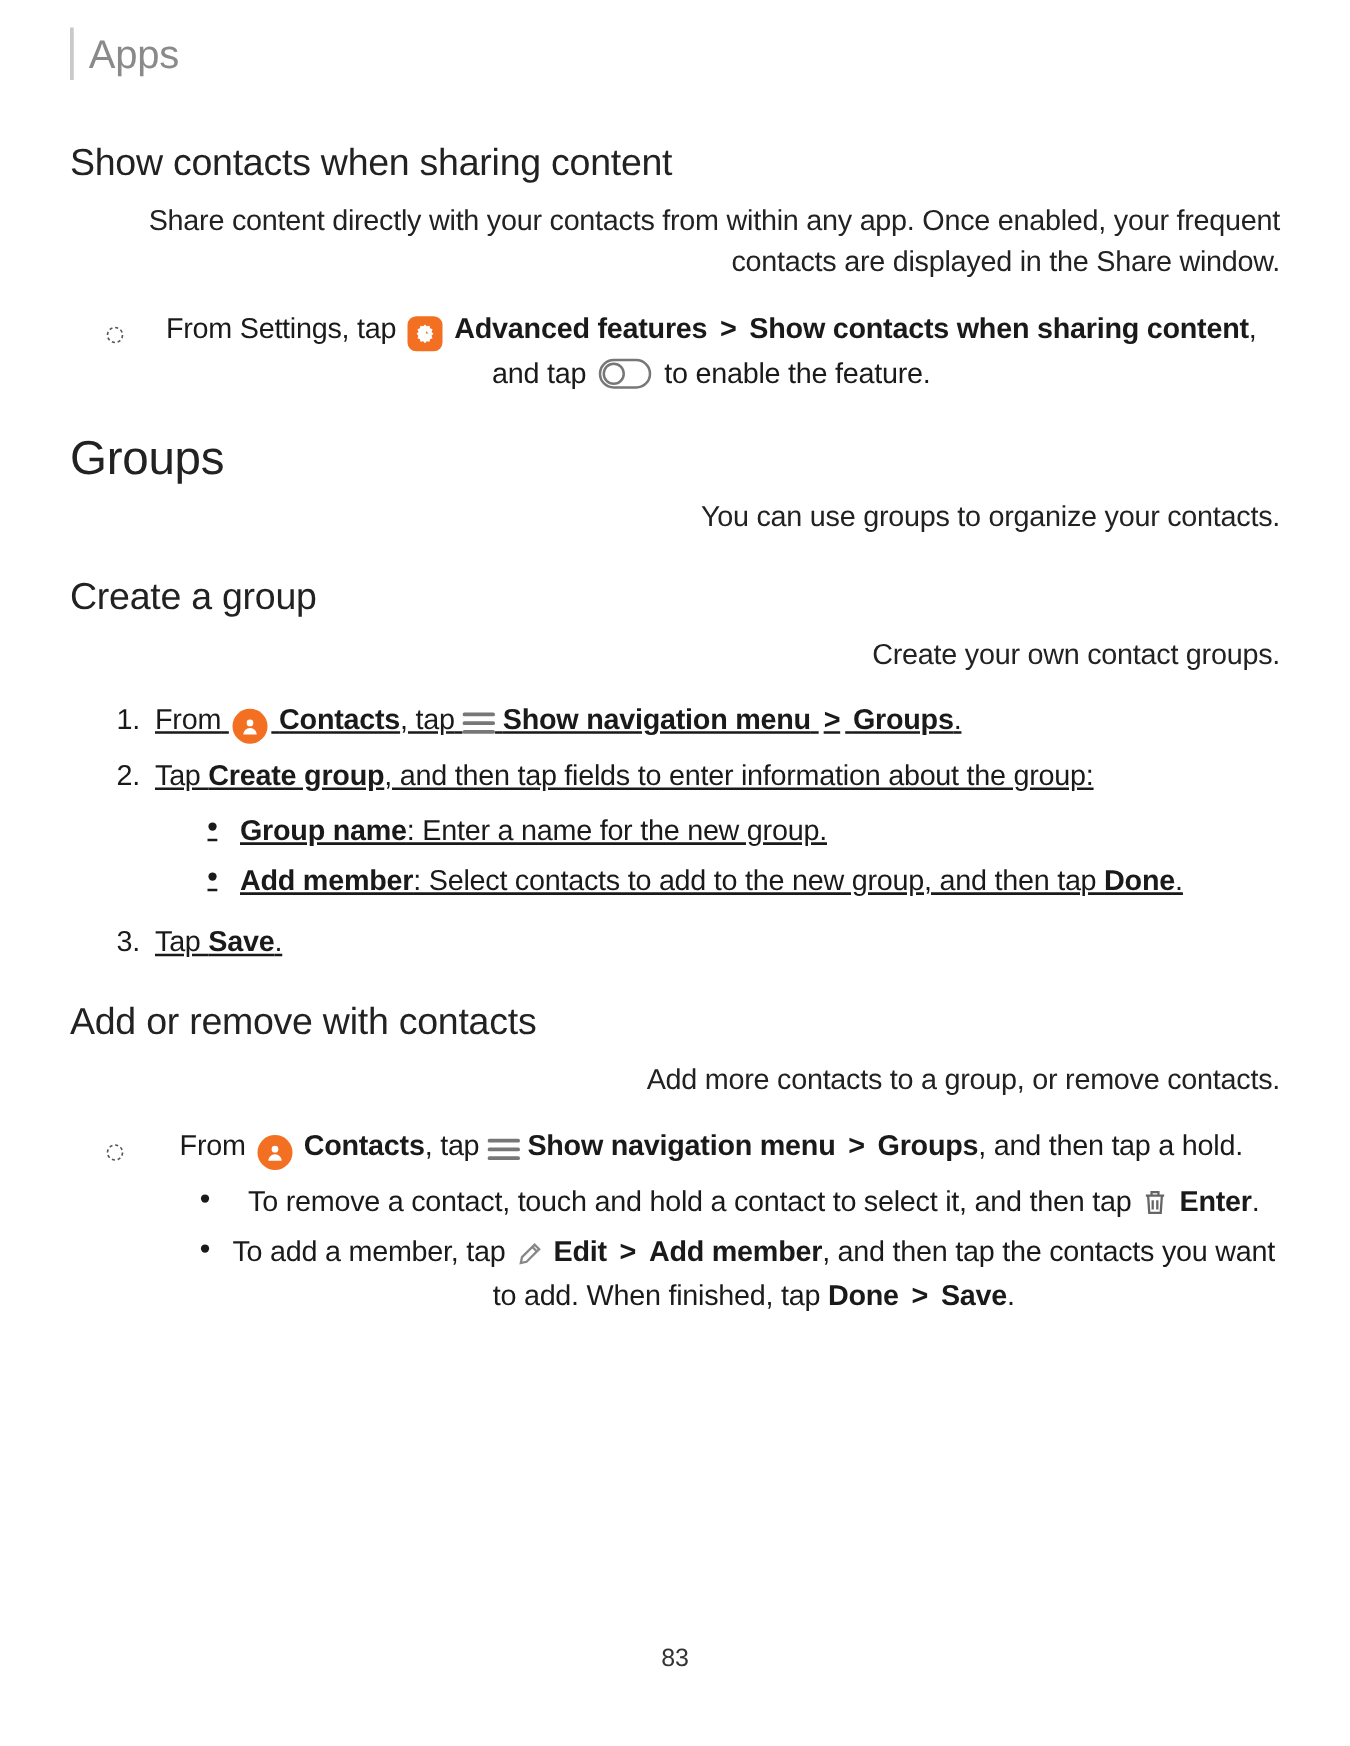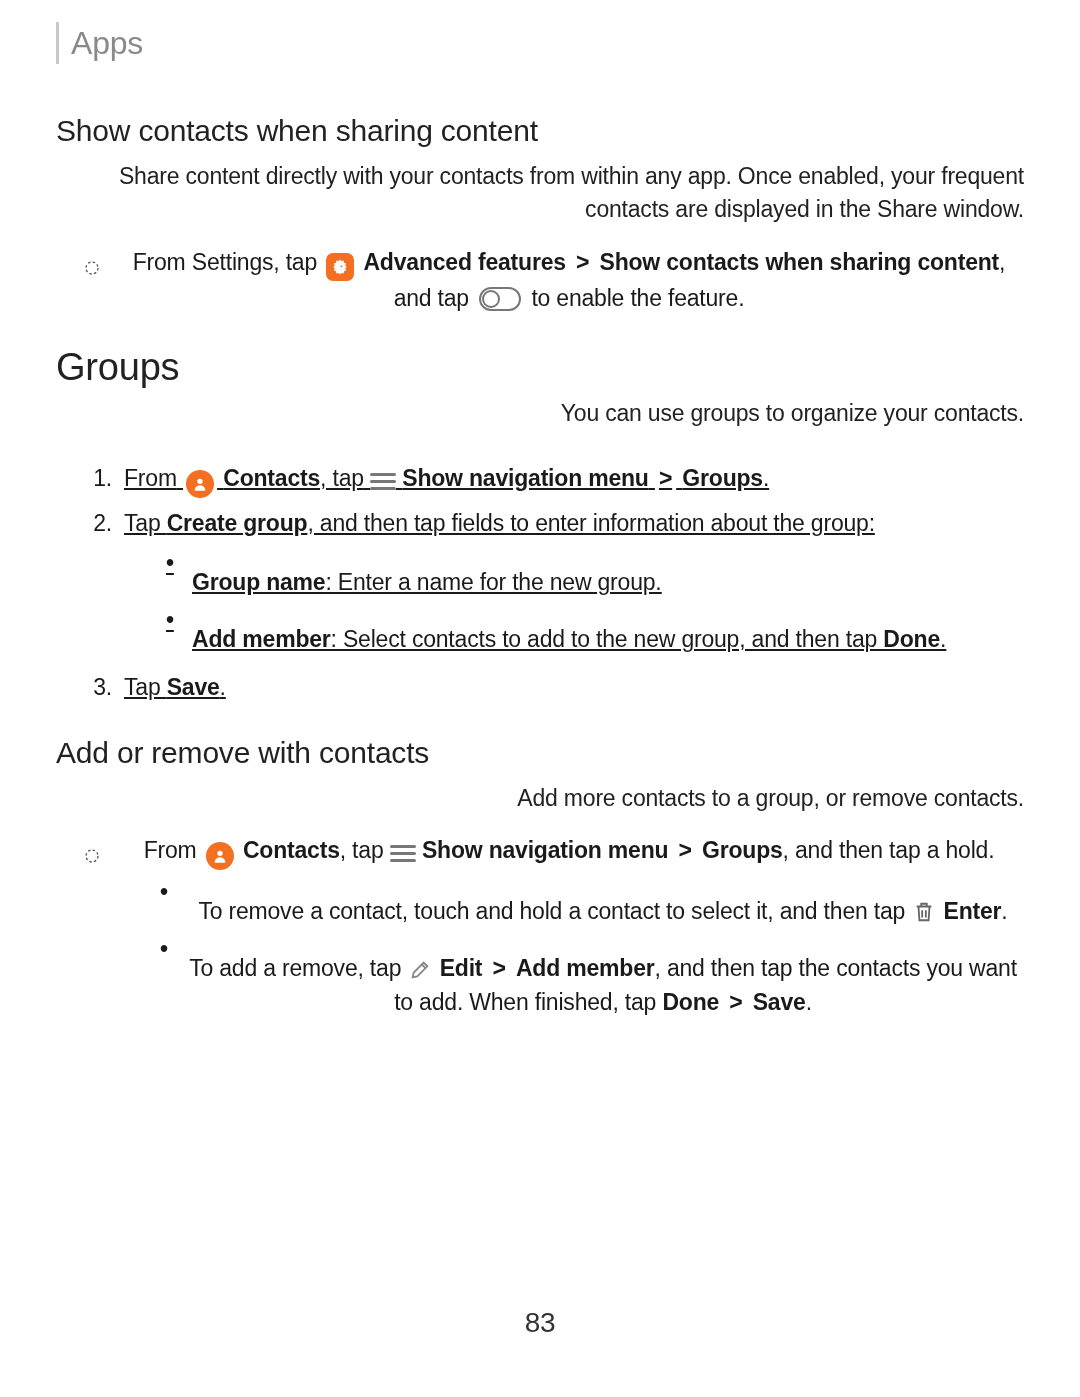--- a/index.html
+++ b/index.html
@@ -32,21 +32,21 @@
   .circ-item .content { flex: 1; }
 
   .num-list { margin-left: 28px; margin-bottom: 24px; }
   .num-item { display: flex; align-items: flex-start; font-size: 23px; line-height: 1.55; margin-bottom: 8px; }
   .num-item .num { flex: 0 0 auto; width: 28px; text-align: right; margin-right: 12px; }
   .num-item .content { flex: 1; text-decoration: underline; }
 
   .dot-list { margin-left: 42px; margin-top: 8px; }
   .dot-item { display: flex; align-items: flex-start; font-size: 23px; line-height: 1.5; margin-bottom: 6px; }
   .dot-item .dot { flex: 0 0 auto; width: 16px; margin-right: 10px; font-weight: bold; line-height: 1.3; }
-  .dot-item .content { flex: 1; margin-top: 16px; }
+  .dot-item .content { flex: 1; }
 
   .icon-badge {
     display: inline-flex; align-items: center; justify-content: center;
     width: 28px; height: 28px; border-radius: 7px;
     vertical-align: -6px; margin: 0 3px;
   }
   .icon-badge.orange { background: #f36f21; }
 
   .inline-icon { display: inline-flex; vertical-align: -5px; }
 
@@ -57,21 +57,21 @@
     border-radius: 14px; position: relative; vertical-align: -5px; margin: 0 4px;
   }
   .toggle::after {
     content: ""; position: absolute; left: 1px; top: 1px;
     width: 18px; height: 18px; border: 2px solid #777; border-radius: 50%;
     box-sizing: border-box; background: #fff;
   }
 
   .page-num {
     position: absolute; bottom: 28px; left: 0; right: 0;
-    text-align: center; font-size: 28px; color: #333;
+    text-align: center; font-size: 20px; color: #333;
   }
 
   .sect { margin-bottom: 30px; }
 </style>
 </head>
 <body>
 
 <div class="page">
 
   <div class="bc-row">
@@ -106,20 +106,22 @@
       </div>
     </div>
   </div>
 
   <div class="sect">
     <div class="h2">Groups</div>
     <div class="body-text">You can use groups to organize your contacts.</div>
   </div>
 
   <div class="sect">
+    <div class="h3">Create a group</div>
+    <div class="body-text">Create your own contact groups.</div>
 
     <div class="num-list">
       <div class="num-item">
         <span class="num">1.</span>
         <span class="content">
           <span>From</span>
           <span class="icon-badge orange" style="border-radius:50%;">
             <svg width="16" height="16" viewBox="0 0 24 24" fill="#fff">
                 <circle cx="12" cy="8" r="4"></circle>
                 <path d="M4 22c0-4.4 3.6-8 8-8s8 3.6 8 8z"></path>
@@ -210,21 +212,21 @@
                       <path d="M4 7h16M9 7V4h6v3M6 7l1 15h10l1-15"></path>
                       <path d="M10 11v8M14 11v8"></path>
                     </svg>
                 </span>
                 <span class="bold">Enter</span><span>.</span>
               </span>
             </div>
             <div class="dot-item">
               <span class="dot">•</span>
               <span class="content">
-                <span>To add a remove, tap</span>
+                <span>To add a member, tap</span>
                 <span class="inline-icon" style="margin:0 2px;">
                   <svg width="22" height="22" viewBox="0 0 24 24" fill="none" stroke="#888" stroke-width="2">
                       <path d="M4 20l1-5L16 4l4 4L9 19l-5 1z"></path>
                       <path d="M14 6l4 4"></path>
                     </svg>
                 </span>
                 <span class="bold">Edit</span>
                 <span class="bold" style="margin:0 4px;">&gt;</span>
                 <span class="bold">Add member</span><span>, and then tap the contacts you want to add. When finished, tap </span><span class="bold">Done</span>
                 <span class="bold" style="margin:0 4px;">&gt;</span>

